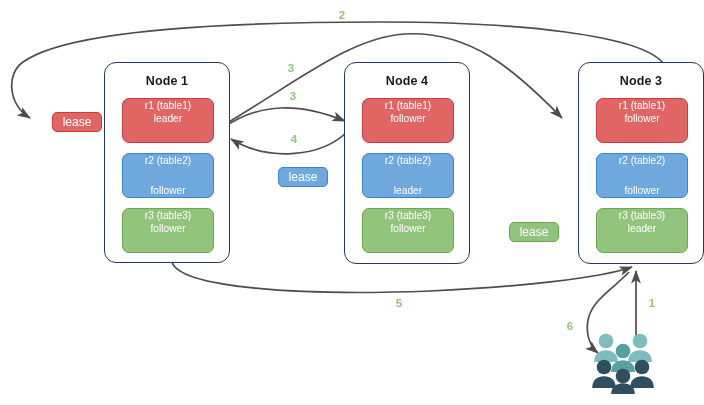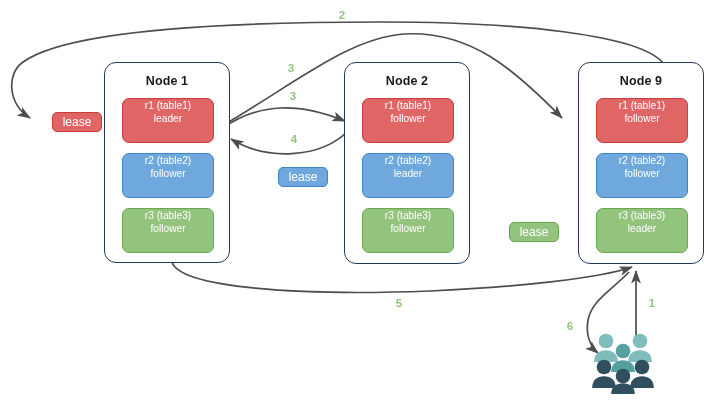--- a/index.html
+++ b/index.html
@@ -51,21 +51,21 @@
     flex-direction: column;
     align-items: center;
     justify-content: flex-start;
     color: #ffffff;
     font-size: 10.2px;
     line-height: 13px;
     text-align: center;
   }
   .replica span { display: block; }
   .rep-red   { background: #e06666; border: 1.4px solid #cc3c3c; }
-  .rep-blue  { background: #6fa8dc; border: 1.4px solid #3d85c8; }
+  .rep-blue  { background: #6fa8dc; border: 1.4px solid #3d85c8; gap: 17px; }
   .rep-green { background: #93c47d; border: 1.4px solid #6aa84f; }
 
   .lease {
     position: absolute;
     box-sizing: border-box;
     border-radius: 5px;
     display: flex;
     align-items: center;
     justify-content: center;
     color: #ffffff;
@@ -126,37 +126,37 @@
       <span>r2 (table2)</span>
       <span>follower</span>
     </div>
     <div class="replica rep-green" style="left:17px; top:145px; width:92px; height:45px;">
       <span>r3 (table3)</span>
       <span>follower</span>
     </div>
   </div>
 
   <div class="node-box" style="left:344px; top:62px; width:126px; height:202px;">
-    <div class="node-title">Node 2</div>
+    <div class="node-title">Node 4</div>
     <div class="replica rep-red" style="left:17px; top:35px; width:92px; height:45px;">
       <span>r1 (table1)</span>
       <span>follower</span>
     </div>
     <div class="replica rep-blue" style="left:17px; top:90px; width:92px; height:45px;">
       <span>r2 (table2)</span>
       <span>leader</span>
     </div>
     <div class="replica rep-green" style="left:17px; top:145px; width:92px; height:45px;">
       <span>r3 (table3)</span>
       <span>follower</span>
     </div>
   </div>
 
   <div class="node-box" style="left:578px; top:62px; width:126px; height:202px;">
-    <div class="node-title">Node 9</div>
+    <div class="node-title">Node 3</div>
     <div class="replica rep-red" style="left:17px; top:35px; width:92px; height:45px;">
       <span>r1 (table1)</span>
       <span>follower</span>
     </div>
     <div class="replica rep-blue" style="left:17px; top:90px; width:92px; height:45px;">
       <span>r2 (table2)</span>
       <span>follower</span>
     </div>
     <div class="replica rep-green" style="left:17px; top:145px; width:92px; height:45px;">
       <span>r3 (table3)</span>

